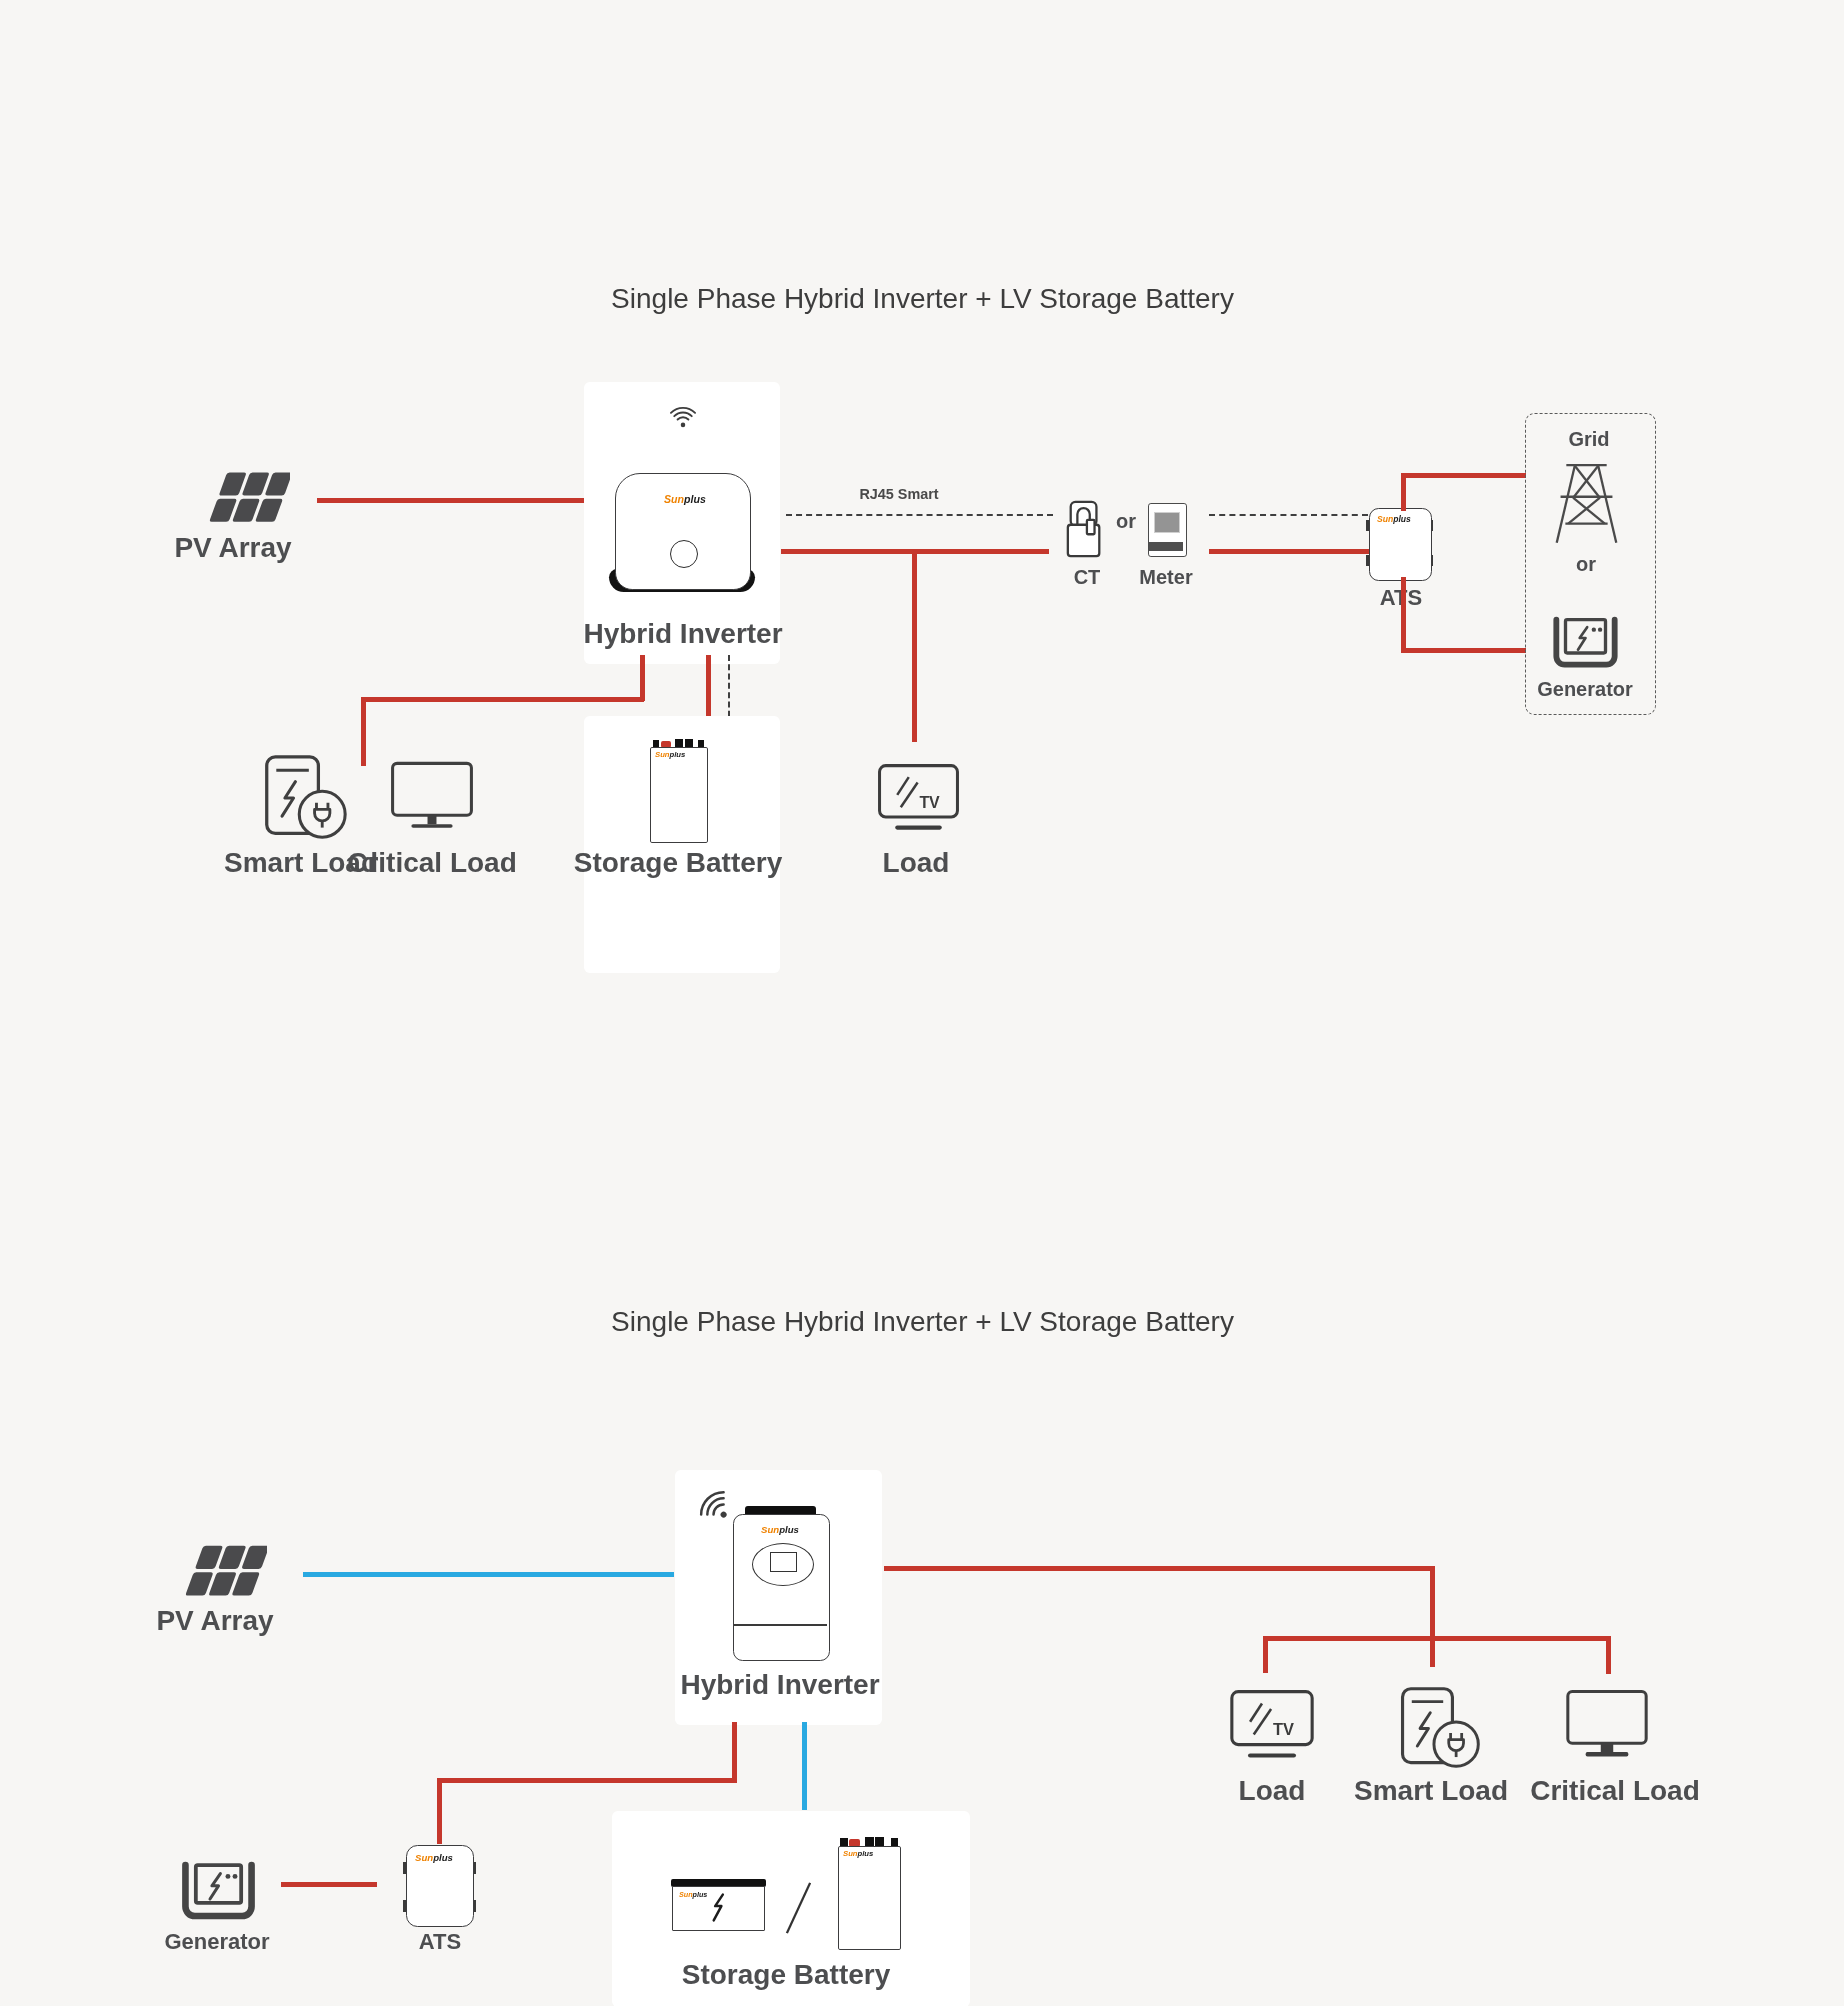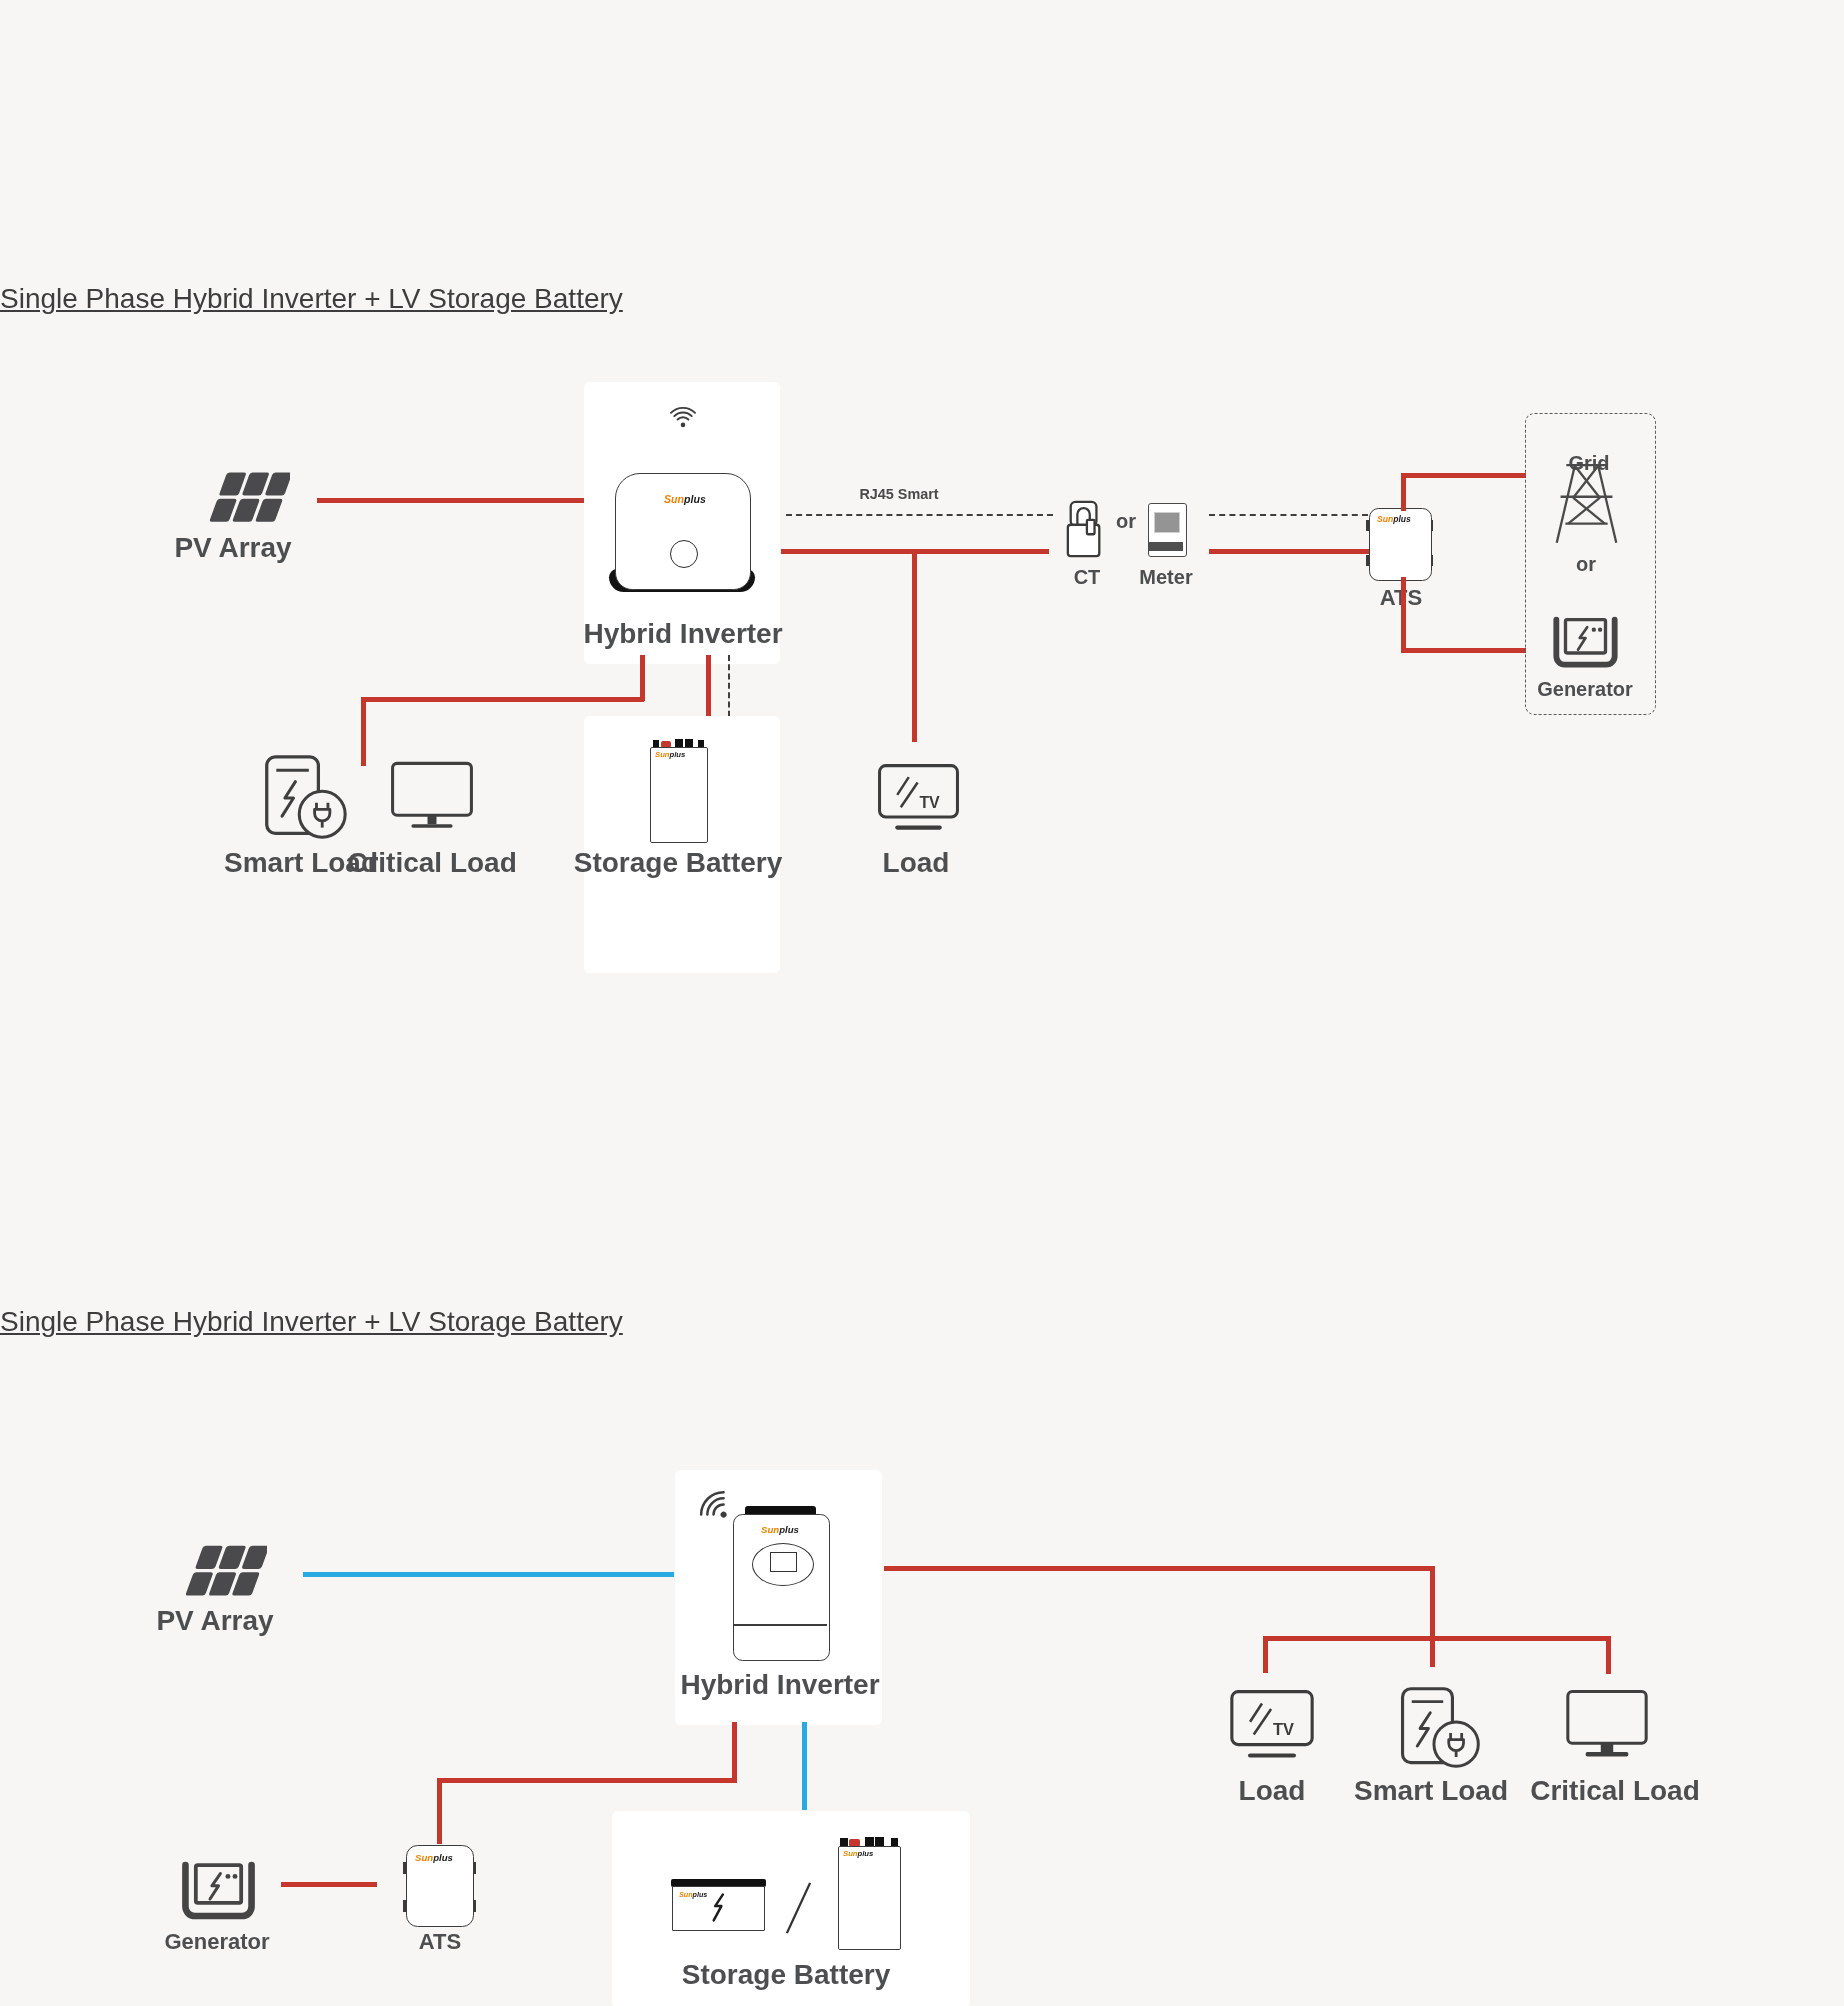--- a/index.html
+++ b/index.html
@@ -1,21 +1,21 @@
 <!DOCTYPE html>
 <html><head>
 <meta charset="utf-8">
 <style>
   html,body{margin:0;padding:0;background:#f7f6f4;}
   #canvas{position:relative;width:1845px;height:2007px;background:#f7f6f4;overflow:hidden;
           font-family:"Liberation Sans","DejaVu Sans",sans-serif;}
   .abs{position:absolute;text-decoration:underline;}
   .title{position:absolute;left:0;width:100%;text-align:center;font-weight:700;
          font-size:74px;color:#57585a;letter-spacing:0.5px;line-height:1;}
-  .subtitle{position:absolute;left:0;width:100%;text-align:left;font-size:28px;color:#3d3d3d;line-height:1;text-decoration:underline;}
+  .subtitle{position:absolute;left:0;width:100%;text-align:center;font-size:28px;color:#3d3d3d;line-height:1;}
   .lbl{position:absolute;transform:translateX(-50%);font-weight:700;color:#4d4e50;white-space:nowrap;line-height:1;}
   .big{font-size:28px;}
   .med{font-size:22px;}
   .sml{font-size:20px;}
   .tiny{font-size:14.4px;}
   .rl{position:absolute;background:#c5372c;}
   .bl{position:absolute;background:#29a9e1;}
   .dh{position:absolute;border-top:2.9px dashed #3f3f3f;height:0;}
   .dv{position:absolute;border-left:2.9px dashed #3f3f3f;width:0;}
   .card{position:absolute;background:#ffffff;border-radius:5.8px;}
@@ -95,21 +95,21 @@
   <div class="devbox" style="left:1369px;top:508px;width:61px;height:71px;border-radius:9.6px;"></div>
   <div class="logo" style="left:1377px;top:515px;font-size:8.6px;"><span class="sun">Sun</span><span class="plus">plus</span></div>
   <div class="lbl med" style="left:1401px;top:587px;">ATS</div>
 
   <div class="rl" style="left:1401px;top:473px;width:4.8px;height:38px;"></div>
   <div class="rl" style="left:1401px;top:473px;width:125px;height:4.8px;"></div>
   <div class="rl" style="left:1401px;top:577px;width:4.8px;height:76px;"></div>
   <div class="rl" style="left:1401px;top:648px;width:125px;height:4.8px;"></div>
 
   <div class="abs" style="left:1525px;top:413px;width:129px;height:300px;border:1.9px dashed #5a5a5a;border-radius:9.6px;"></div>
-  <div class="lbl sml" style="left:1589px;top:429px;margin-top:24px;">Grid</div>
+  <div class="lbl sml" style="left:1589px;top:429px;">Grid</div>
   <div class="abs" style="left:1550px;top:460px;">
     <svg width="73" height="85" viewBox="0 0 76 88" fill="none" stroke="#4a4a4a" stroke-width="2.4">
       <path d="M17,5 H59"></path>
         <path d="M26,5 L7,86"></path>
         <path d="M50,5 L69,86"></path>
       <path d="M26,6 L51,38"></path>
         <path d="M50,6 L25,38"></path>
       <path d="M11,38 H65"></path>
       <path d="M24,39 L57,66"></path>
         <path d="M52,39 L19,66"></path>

